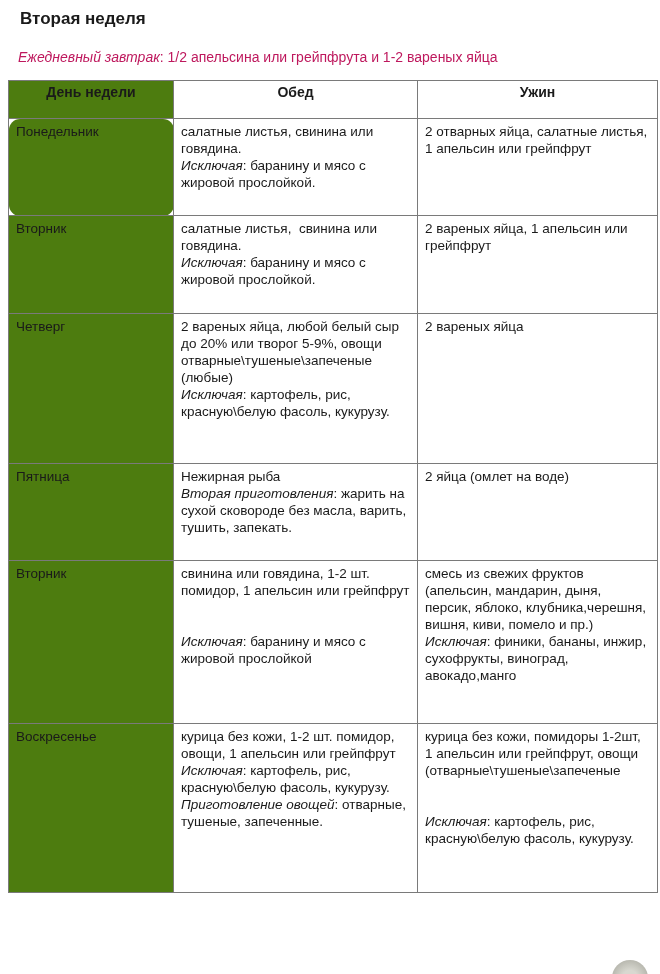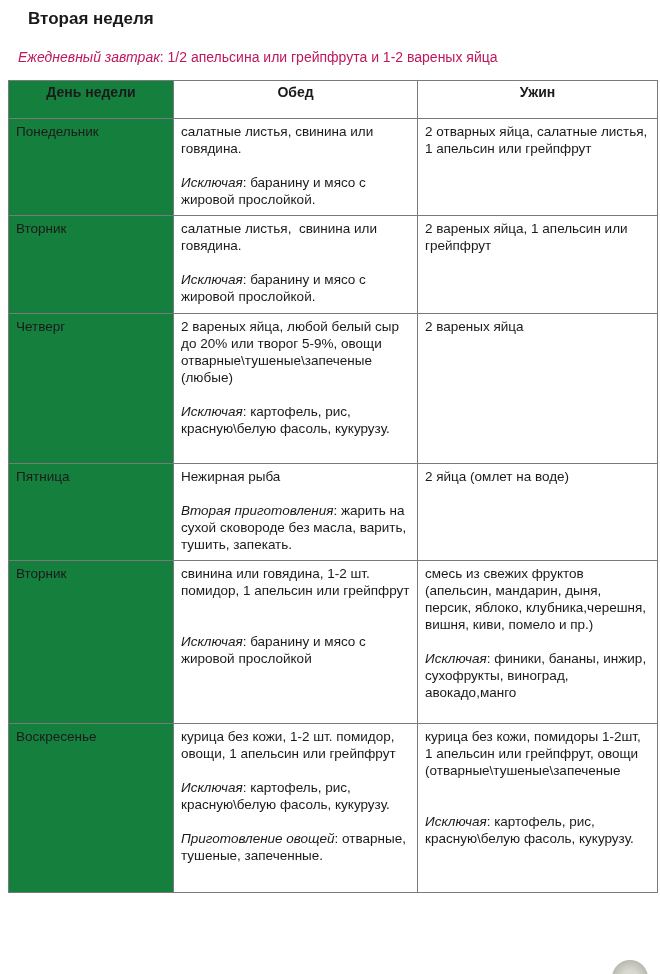--- a/index.html
+++ b/index.html
@@ -1,49 +1,49 @@
 <!DOCTYPE html>
 <html><head>
 <meta charset="utf-8">
 <style>
   html, body { margin: 0; padding: 0; background: #ffffff; }
   body {
     width: 660px; height: 974px; overflow: hidden; position: relative;
     font-family: "Liberation Sans", sans-serif; color: #1a1a1a;
   }
   .title {
-    position: absolute; left: 28px; top: 9px;
+    position: absolute; left: 20px; top: 9px;
     font-size: 17px; font-weight: bold; color: #1a1a1a;
   }
   .breakfast {
     position: absolute; left: 18px; top: 49px;
     font-size: 14px; color: #be185d;
   }
   .breakfast i { font-style: italic; }
   table {
     position: absolute; left: 8px; top: 80px;
     border-collapse: collapse; table-layout: fixed;
     width: 648px;
     font-size: 13.5px; line-height: 17px;
   }
   td, th {
     border: 1.5px solid #7a7a7a;
     vertical-align: top;
     padding: 4px 7px 4px 7px;
     text-align: left;
   }
   th { font-weight: bold; text-align: center; padding-top: 3px; height: 30px; font-size: 14px; }
-  .c-day { width: 150px; background: #15803d; }
+  .c-day { width: 150px; background: #4d7c0f; }
   .c-lunch { width: 229px; margin-left: 32px; }
   .c-dinner { width: 225px; }
   p { margin: 0 0 0 0; }
-  p + p { margin-top: 17px; }
+  p + p { }
   .gap2 { margin-top: 34px !important; }
   em { font-style: italic; }
-  .r-mon td { height: 88px; }
+  .r-mon td { height: 88px; border-radius: 11px; }
   .r-tue td { height: 89px; }
   .r-wed td { height: 89px; }
   .r-thu td { height: 141px; }
   .r-fri td { height: 88px; }
   .r-sat td { height: 154px; }
   .r-sun td { height: 160px; }
   .plate {
     position: absolute; left: 612px; top: 960px; width: 36px; height: 36px;
     border-radius: 50%; background: radial-gradient(circle, #d8d8d0 30%, #b9b9b0 70%);
   }

